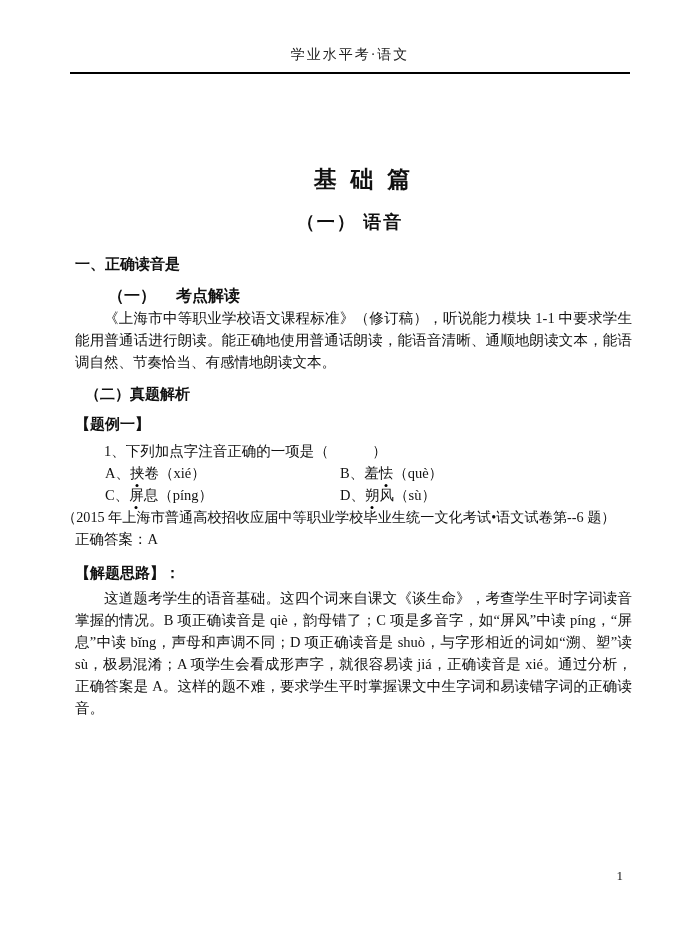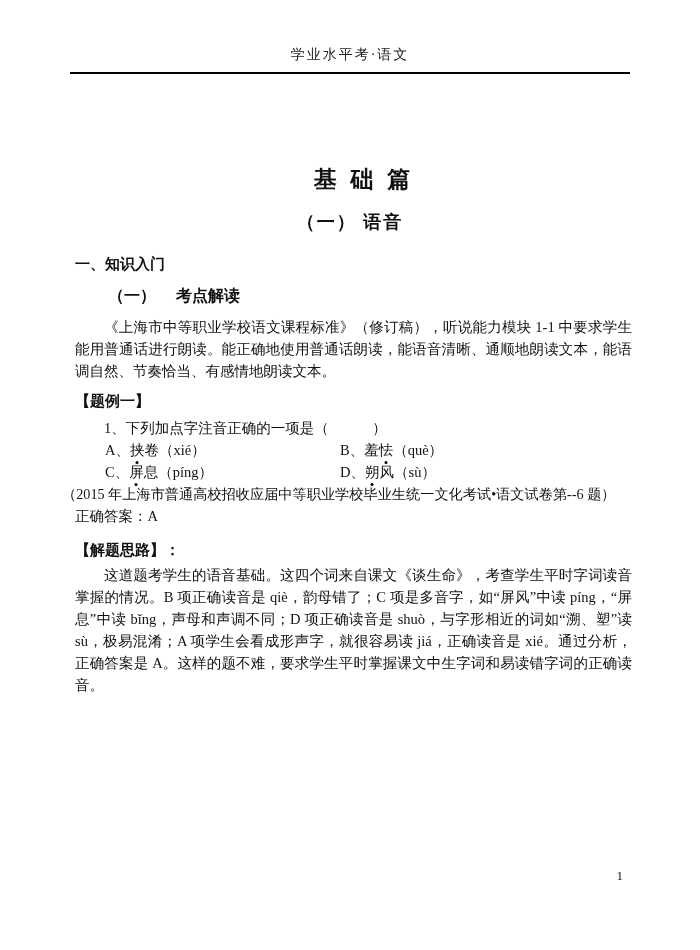--- a/index.html
+++ b/index.html
@@ -66,21 +66,20 @@
     font-size: 16px;
     font-weight: bold;
   }
   .h-level2b {
     margin-top: 10px;
     margin-left: 10px;
     font-size: 15px;
     font-weight: bold;
   }
   .body-para {
-    margin-top: 9px;
     text-indent: 2em;
   }
   .body-para + .body-para { margin-top: 0; }
   .bracket-label {
     margin-top: 8px;
     font-size: 15px;
     font-weight: bold;
   }
   .question-stem {
     margin-top: 5px;
@@ -133,25 +132,26 @@
   <div class="header">
     <div class="header-text">学业水平考·语文</div>
     <div class="header-rule"></div>
   </div>
 
   <div class="doc-title">基 础 篇</div>
   <div class="doc-subtitle">（一） 语音</div>
 
   <div class="content">
 
-    <div class="h-level1">一、知识入门</div>
+    <div class="h-level1">一、正确读音是</div>
     <div class="h-level2">（一）　 考点解读</div>
 
     <p class="body-para">《上海市中等职业学校语文课程标准》（修订稿），听说能力模块 1-1 中要求学生能用普通话进行朗读。能正确地使用普通话朗读，能语音清晰、通顺地朗读文本，能语调自然、节奏恰当、有感情地朗读文本。</p>
 
+    <div class="h-level2b">（二）真题解析</div>
     <div class="bracket-label">【题例一】</div>
 
     <div class="question-stem">1、下列加点字注音正确的一项是（　　　）</div>
 
     <div class="option-row">
       <span class="option-cell left"><span>A、</span><span class="dotted">挟</span><span>卷（xié）</span></span><span class="option-cell"><span>B、羞</span><span class="dotted">怯</span><span>（què）</span></span>
     </div>
     <div class="option-row">
       <span class="option-cell left"><span>C、</span><span class="dotted">屏</span><span>息（píng）</span></span><span class="option-cell"><span>D、</span><span class="dotted">朔</span><span>风（sù）</span></span>
     </div>

